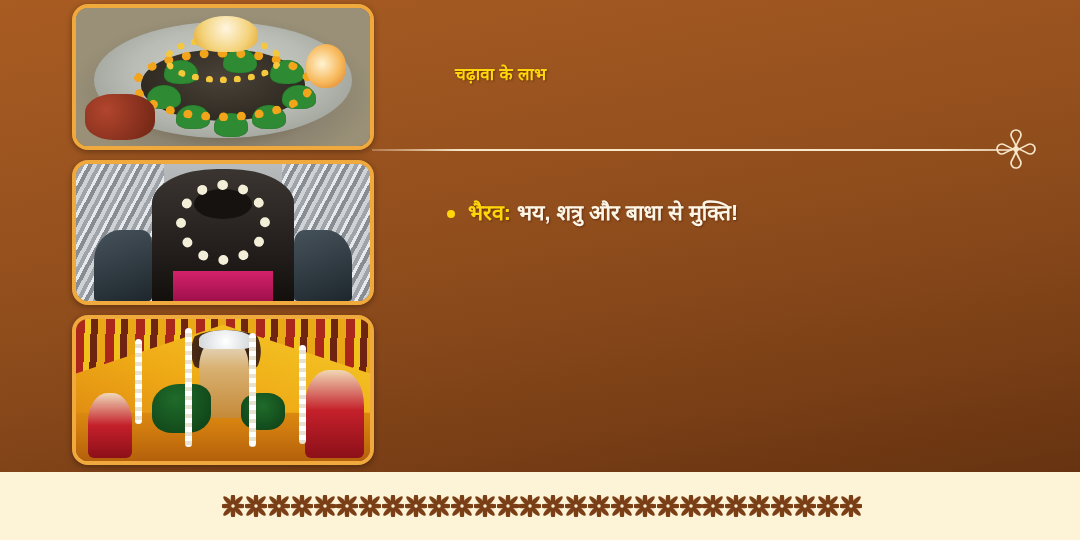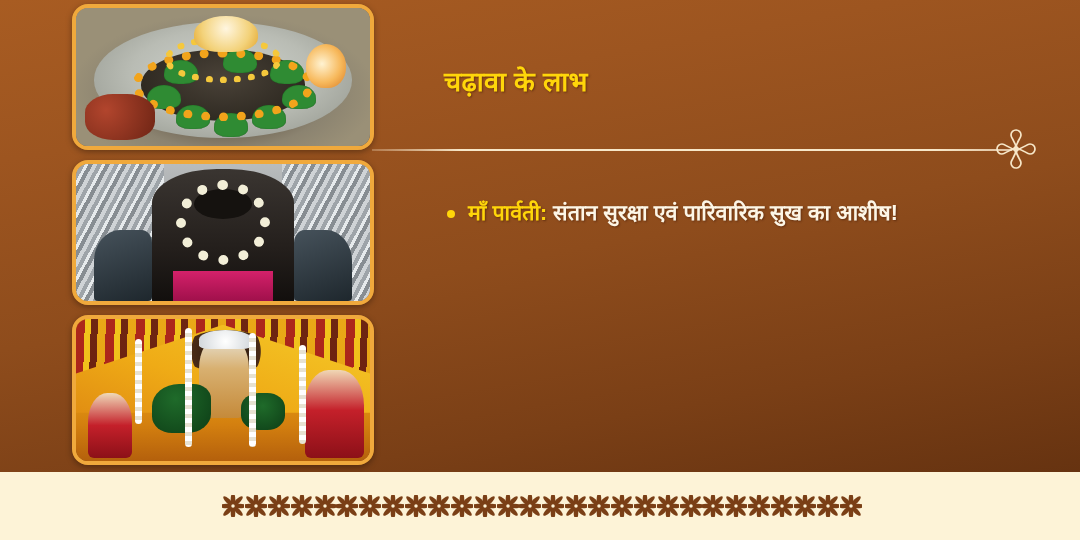--- a/index.html
+++ b/index.html
@@ -91,22 +91,22 @@
       background:radial-gradient(circle at 50% 35%,#1f6b2a,#0d3d16); border-radius:40%; }
   .p3 .devR { position:absolute; right:2%; top:36%; width:20%; height:62%;
       background:linear-gradient(180deg,#f0d7b4 0%,#c4202a 46%,#8c1018 100%); border-radius:40% 40% 6px 6px; }
   .p3 .devL { position:absolute; left:4%; top:52%; width:15%; height:46%;
       background:linear-gradient(180deg,#efd9b8 0%,#c4202a 50%,#8c1018 100%); border-radius:44% 44% 6px 6px; }
   .p3 .beads i { position:absolute; width:7px; background:
       repeating-linear-gradient(#fff 0 5px,#e7e2d2 5px 9px); border-radius:4px; }
 
   
   .title {
-    position:absolute; left:444px; top:62px; width:520px;
-    color:#ffd60a; font-size:27px; font-weight:bold; letter-spacing:.3px;
+    position:absolute; left:455px; top:62px; width:520px;
+    color:#ffd60a; font-size:17px; font-weight:bold; letter-spacing:.3px;
     text-shadow:1px 1px 2px rgba(60,20,0,.5);
   }
   .divider { position:absolute; left:372px; top:149px; width:640px; height:2px;
     background:linear-gradient(90deg,rgba(255,240,215,.25),#f7e7c8 14%,#f7e7c8 88%,rgba(255,240,215,.7)); }
   .ornament { position:absolute; left:994px; top:127px; width:44px; height:44px; }
 
   .bullets { position:absolute; left:438px; top:198px; width:530px; }
   .bullet { position:relative; padding-left:30px; margin-bottom:6px; }
   .dot { position:absolute; left:9px; top:12px; width:8px; height:8px;
     border-radius:50%; background:#ffd60a; }
@@ -197,29 +197,29 @@
         <path d="M22 22 C22 30 17 32 17 36 A5 5 0 0 0 27 36 C27 32 22 30 22 22 Z"></path>
         <path d="M22 22 C14 22 12 17 8 17 A5 5 0 0 0 8 27 C12 27 14 22 22 22 Z"></path>
         <path d="M22 22 C30 22 32 17 36 17 A5 5 0 0 1 36 27 C32 27 30 22 22 22 Z"></path>
       </g>
       <path d="M22 18 L26 22 L22 26 L18 22 Z" fill="#f7e7c8"></path>
     </svg>
   </div>
 
   <div class="bullets">
 
-
-
     <div class="bullet">
       <span class="dot"></span>
       <div class="btext">
-        <span class="nm">माँ पार्वती:</span><span> संतान सुरक्षा एवं पारिवारिक सुख का आशीष!</span>
+        <span class="nm">भैरव:</span><span> भय, शत्रु और बाधा से मुक्ति!</span>
       </div>
     </div>
 
+
+
   </div>
 
   <div class="band">
     <div class="flowers" id="flower-row">
         <svg viewBox="0 0 24 24" class="fl">
           <g fill="#7a3f16">
             <ellipse cx="12" cy="4.6" rx="2.5" ry="7.2" transform="rotate(0 12 12)"></ellipse>
             <ellipse cx="12" cy="4.6" rx="2.5" ry="7.2" transform="rotate(45 12 12)"></ellipse>
             <ellipse cx="12" cy="4.6" rx="2.5" ry="7.2" transform="rotate(90 12 12)"></ellipse>
             <ellipse cx="12" cy="4.6" rx="2.5" ry="7.2" transform="rotate(135 12 12)"></ellipse>

